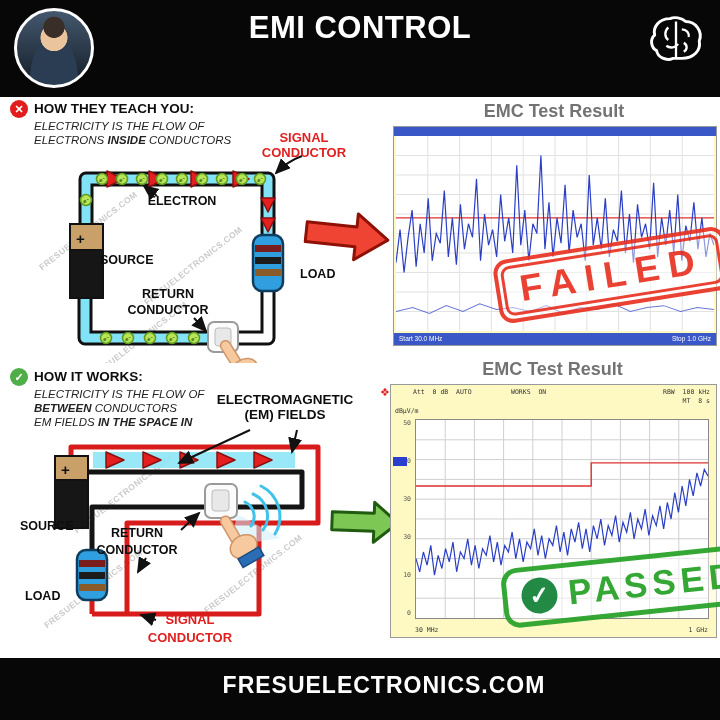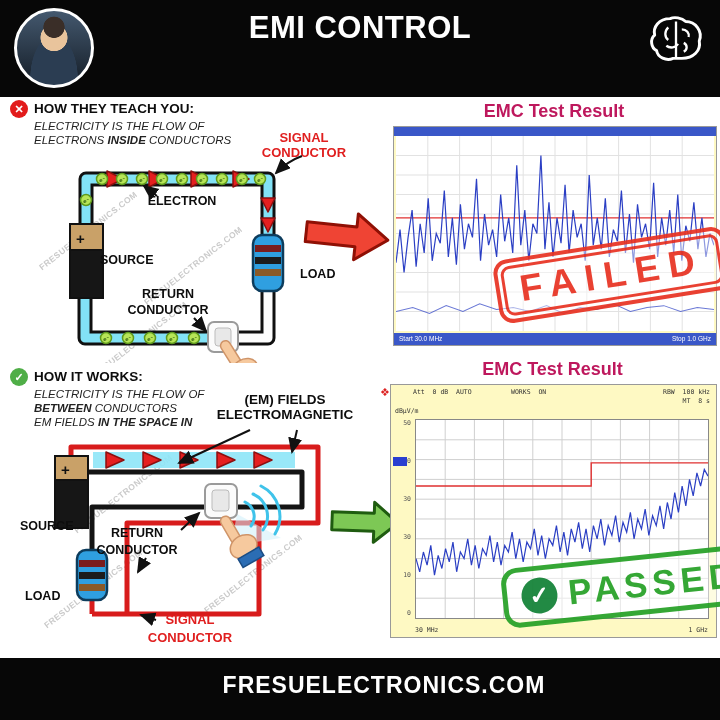--- a/index.html
+++ b/index.html
@@ -24,21 +24,21 @@
   .sec-icon{width:18px;height:18px;border-radius:50%;color:#fff;font-size:11px;font-weight:bold;
             display:flex;align-items:center;justify-content:center;}
   .sec-icon.red{background:#e21b1b;} .sec-icon.green{background:#4fae47;}
   .sec-head{font-size:13.5px;font-weight:800;color:#0d0d0d;}
   .sec-sub{font-size:11.5px;line-height:14px;font-style:italic;color:#222;}
   .sec-sub b{font-weight:700;}
   
   .biglab{font-weight:800;font-size:13px;line-height:15px;text-align:center;color:#0d0d0d;}
   .biglab.red{color:#e01f1f;}
   
-  .emc-title{text-align:center;font-weight:800;font-size:18px;color:#be185d;}
+  .emc-title{text-align:center;font-weight:800;font-size:18px;color:#737373;}
   .frame{background:#fef9c3;border:1px solid #999;}
   .hdrbar{left:0;right:0;height:9px;background:#3a57c8;}
   .botbar{left:0;right:0;height:12px;background:#3a57c8;color:#fff;font-size:6.5px;}
   .botbar span{position:absolute;top:2px;}
   .chart-svg{position:absolute;background:#fff;}
   .tiny{font-size:6.5px;color:#333;font-family:"DejaVu Sans Mono",monospace;white-space:pre;}
   .tiny.red{color:#d22;}
   .yticks{display:flex;flex-direction:column;justify-content:space-between;align-items:flex-end;
           font-size:6.5px;color:#555;font-family:"DejaVu Sans Mono",monospace;}
   .chip{width:14px;height:9px;background:#2a3fd0;}
@@ -264,22 +264,22 @@
   <div class="abs sec-icon green" style="left:10px;top:368px">
     <span>✓</span>
   </div>
   <div class="abs sec-head" style="left:34px;top:369px">HOW IT WORKS:</div>
   <div class="abs sec-sub" style="left:34px;top:387px;width:175px">
     <div><span>ELECTRICITY IS THE FLOW OF</span></div>
     <div><b>BETWEEN</b><span> CONDUCTORS</span></div>
     <div><span>EM FIELDS </span><b>IN THE SPACE IN</b></div>
   </div>
   <div class="abs biglab" style="left:200px;top:392px;width:170px;font-size:13.5px">
+    <div>ELECTROMAGNETIC</div>
     <div>(EM) FIELDS</div>
-    <div>ELECTROMAGNETIC</div>
   </div>
 
   <svg class="abs" style="left:5px;top:426px" width="345" height="230" viewBox="0 0 345 230">
     <defs>
       <marker id="ah2" markerWidth="9" markerHeight="9" refX="7" refY="3.5" orient="auto">
         <path d="M0,0 L8,3.5 L0,7 Z" fill="#111"></path>
       </marker>
       <g id="hand2">
         <rect x="-5" y="-36" width="10" height="30" rx="5" fill="#f6c99e" stroke="#cf9468" stroke-width="1.5"></rect>
         <ellipse cx="3" cy="0" rx="14" ry="11" fill="#f6c99e" stroke="#cf9468" stroke-width="1.5"></ellipse>

